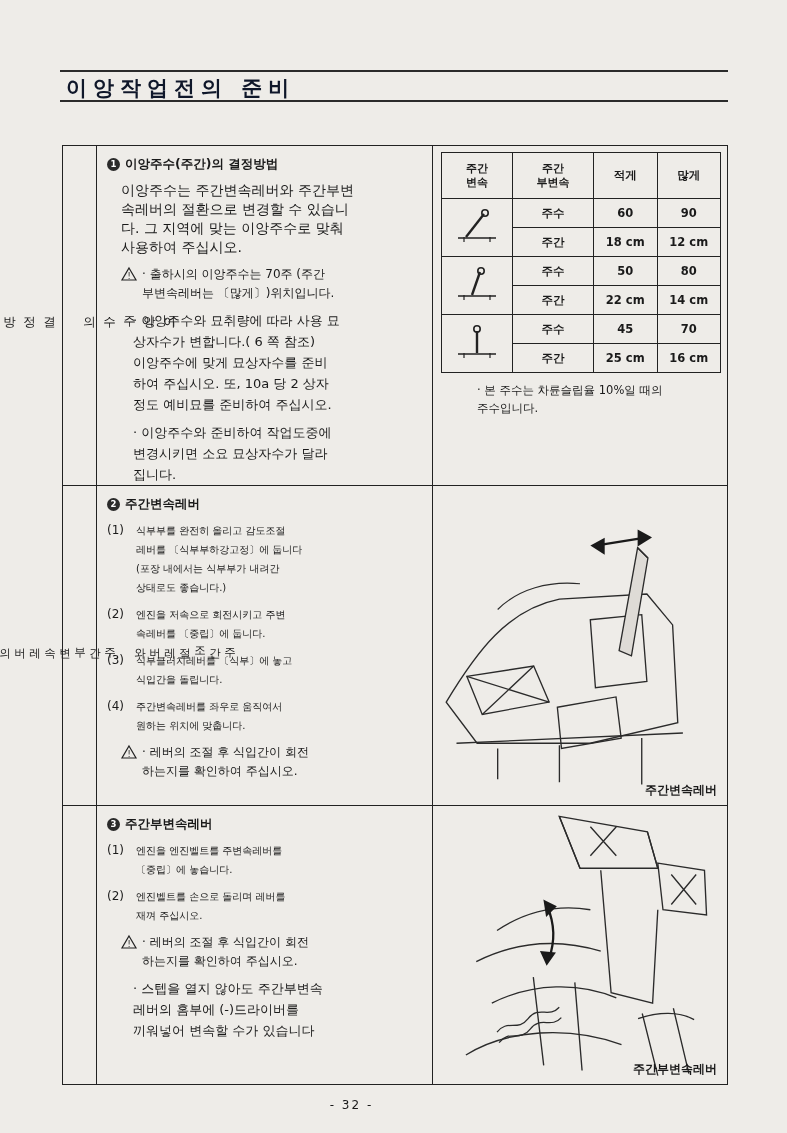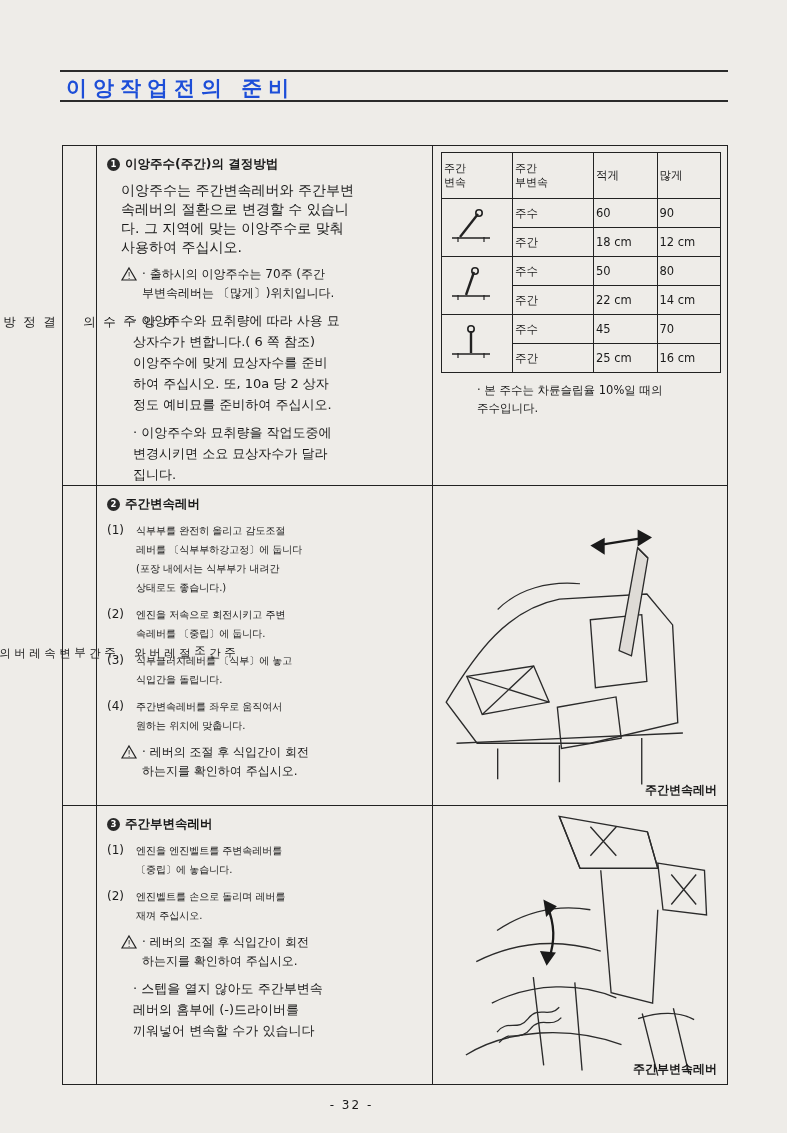--- a/index.html
+++ b/index.html
@@ -16,21 +16,21 @@
     background:#eeece8;
   }
   
   .header{
     position:absolute;left:60px;top:70px;width:668px;
   }
   .header .rule-top{height:2px;background:#2b2b2b;width:100%;}
   .header .rule-bot{height:2px;background:#2b2b2b;width:100%;margin-top:28px;}
   .header .title{
     position:absolute;left:6px;top:4px;
-    font-size:21px;letter-spacing:6px;font-weight:bold;color:#1d4ed8;
+    font-size:21px;letter-spacing:6px;font-weight:bold;color:#0f172a;
     font-family:"DejaVu Sans","Liberation Sans",sans-serif;
   }
   
   .doc{
     position:absolute;left:62px;top:145px;width:666px;height:940px;
     border:1.6px solid #222;
     box-sizing:border-box;
   }
   .row{display:flex;border-bottom:1.6px solid #222;box-sizing:border-box;}
   .row:last-child{border-bottom:none;}
@@ -90,21 +90,21 @@
   .dottext{font-size:13px;line-height:21px;white-space:pre-line;}
   .steprow{display:flex;gap:3px;align-items:flex-start;margin-bottom:8px;}
   .stepnum{flex:0 0 26px;font-size:12px;line-height:19px;}
   .steptext{font-size:10px;line-height:19px;white-space:pre-line;}
 
   
   table.spec{
     border-collapse:collapse;width:100%;font-size:11.5px;
   }
   table.spec td,table.spec th{
-    border:1.3px solid #222;text-align:left;padding:3px 2px;font-weight:normal;
+    border:1.3px solid #222;text-align:center;padding:3px 2px;font-weight:bold;
     height:22px;
   }
   table.spec .hdr{height:46px;}
   .lever-cell{width:62px;height:40px;}
   .note{
     font-size:11.5px;line-height:18px;margin-top:8px;white-space:pre-line;margin-left:36px;
   }
   .fignote{
     position:absolute;right:10px;bottom:6px;font-size:12px;font-weight:bold;
   }
@@ -165,21 +165,21 @@
 
         <div class="dotrow indent2">
           <span class="dottext">· 이앙주수와 묘취량에 따라 사용 묘
 상자수가 변합니다.( 6 쪽 참조)
 이앙주수에  맞게 묘상자수를 준비
 하여 주십시오. 또, 10a 당 2 상자
 정도 예비묘를 준비하여 주십시오.</span>
         </div>
 
         <div class="dotrow indent2">
-          <span class="dottext">· 이앙주수와 묘취량을 작업도중에
+          <span class="dottext">· 이앙주수와 준비하여 작업도중에
 변경시키면 소요 묘상자수가 달라
 집니다.</span>
         </div>
       </div>
 
       <div class="rightbody">
         <table class="spec">
           <tbody>
               <tr class="hdr">
             <td style="width:66px;position:relative;">

